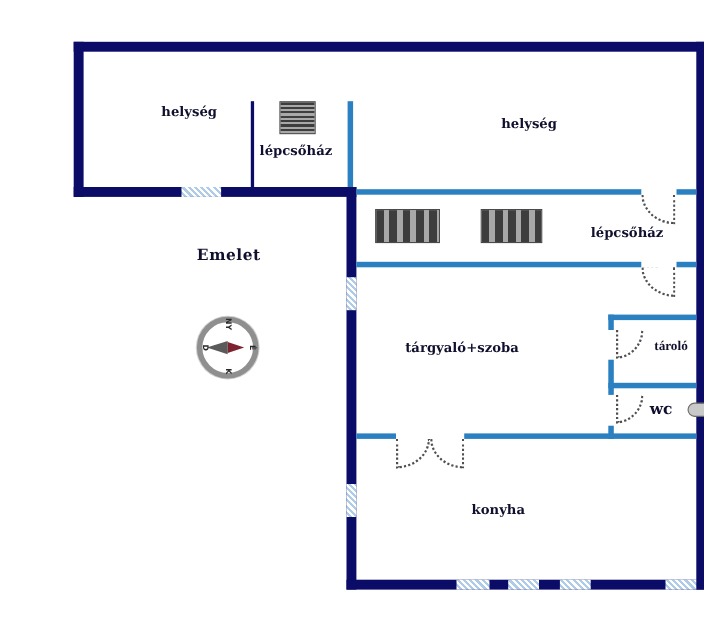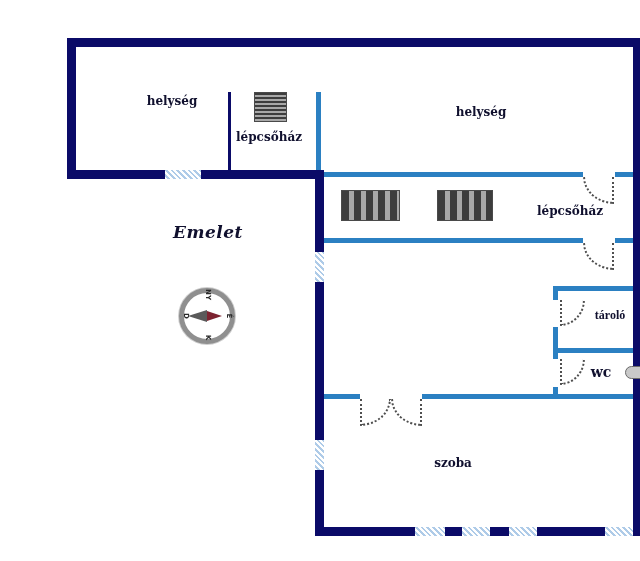--- a/index.html
+++ b/index.html
@@ -17,21 +17,21 @@
   .st-v{background:repeating-linear-gradient(90deg,#3d3d3d 0 7px,#a8a8a8 7px 12px);}
   
   .door{position:absolute;z-index:3;box-sizing:border-box;}
   .door-bl{border-left:2px dotted #4f4f4f;border-bottom:2px dotted #4f4f4f;
            border-right:2px dotted #4f4f4f;border-bottom-left-radius:100% 100%;}
   .door-br{border-left:2px dotted #4f4f4f;border-bottom:2px dotted #4f4f4f;
            border-right:2px dotted #4f4f4f;border-bottom-right-radius:100% 100%;}
   
   .lbl{position:absolute;z-index:4;transform:translate(-50%,-50%);
        font-weight:bold;font-size:12px;color:#10102e;white-space:nowrap;}
-  .lbl-big{font-size:17px;letter-spacing:.5px;font-style:italic;}
+  .lbl-big{font-size:14px;letter-spacing:.5px;}
   .lbl-sm{font-size:14px;}
   
   .compass{position:absolute;left:147px;top:288px;width:56px;height:56px;z-index:4;}
   .c-ring{position:absolute;left:0;top:0;right:0;bottom:0;border-radius:50%;
           border:5px solid #8f8f8f;background:#ffffff;box-sizing:border-box;
           box-shadow:0 0 0 1px #cfcfcf;}
   .needle{position:absolute;width:0;height:0;top:50%;z-index:5;}
   .needle-w{right:50%;transform:translateY(-50%);
             border-top:6px solid transparent;border-bottom:6px solid transparent;
             border-right:19px solid #5a5a5a;}
@@ -92,23 +92,24 @@
   <div class="door door-br" style="left:528px;top:359px;width:25px;height:26px;"></div>
   <div class="door door-br" style="left:328px;top:399px;width:31px;height:27px;"></div>
   <div class="door door-bl" style="left:359px;top:399px;width:31px;height:27px;"></div>
 
   <div class="vent"></div>
 
   <div class="lbl" style="left:140px;top:101px;">helység</div>
   <div class="lbl" style="left:237px;top:137px;">lépcsőház</div>
   <div class="lbl" style="left:449px;top:112px;">helység</div>
   <div class="lbl" style="left:538px;top:211px;">lépcsőház</div>
+  <div class="lbl" style="left:388px;top:316px;">tárgyaló+szoba</div>
   <div class="lbl" style="left:578px;top:315px;font-family:Liberation Serif, serif;">tároló</div>
   <div class="lbl lbl-sm" style="left:569px;top:372px;">wc</div>
-  <div class="lbl" style="left:421px;top:463px;">szoba</div>
+  <div class="lbl" style="left:421px;top:463px;">konyha</div>
 
   <div class="lbl lbl-big" style="left:176px;top:232px;">Emelet</div>
 
   <div class="compass">
     <div class="c-ring"></div>
     <div class="needle needle-w"></div>
     <div class="needle needle-e"></div>
     <div class="c-lbl c-top">NY</div>
     <div class="c-lbl c-right">É</div>
     <div class="c-lbl c-bottom">K</div>

